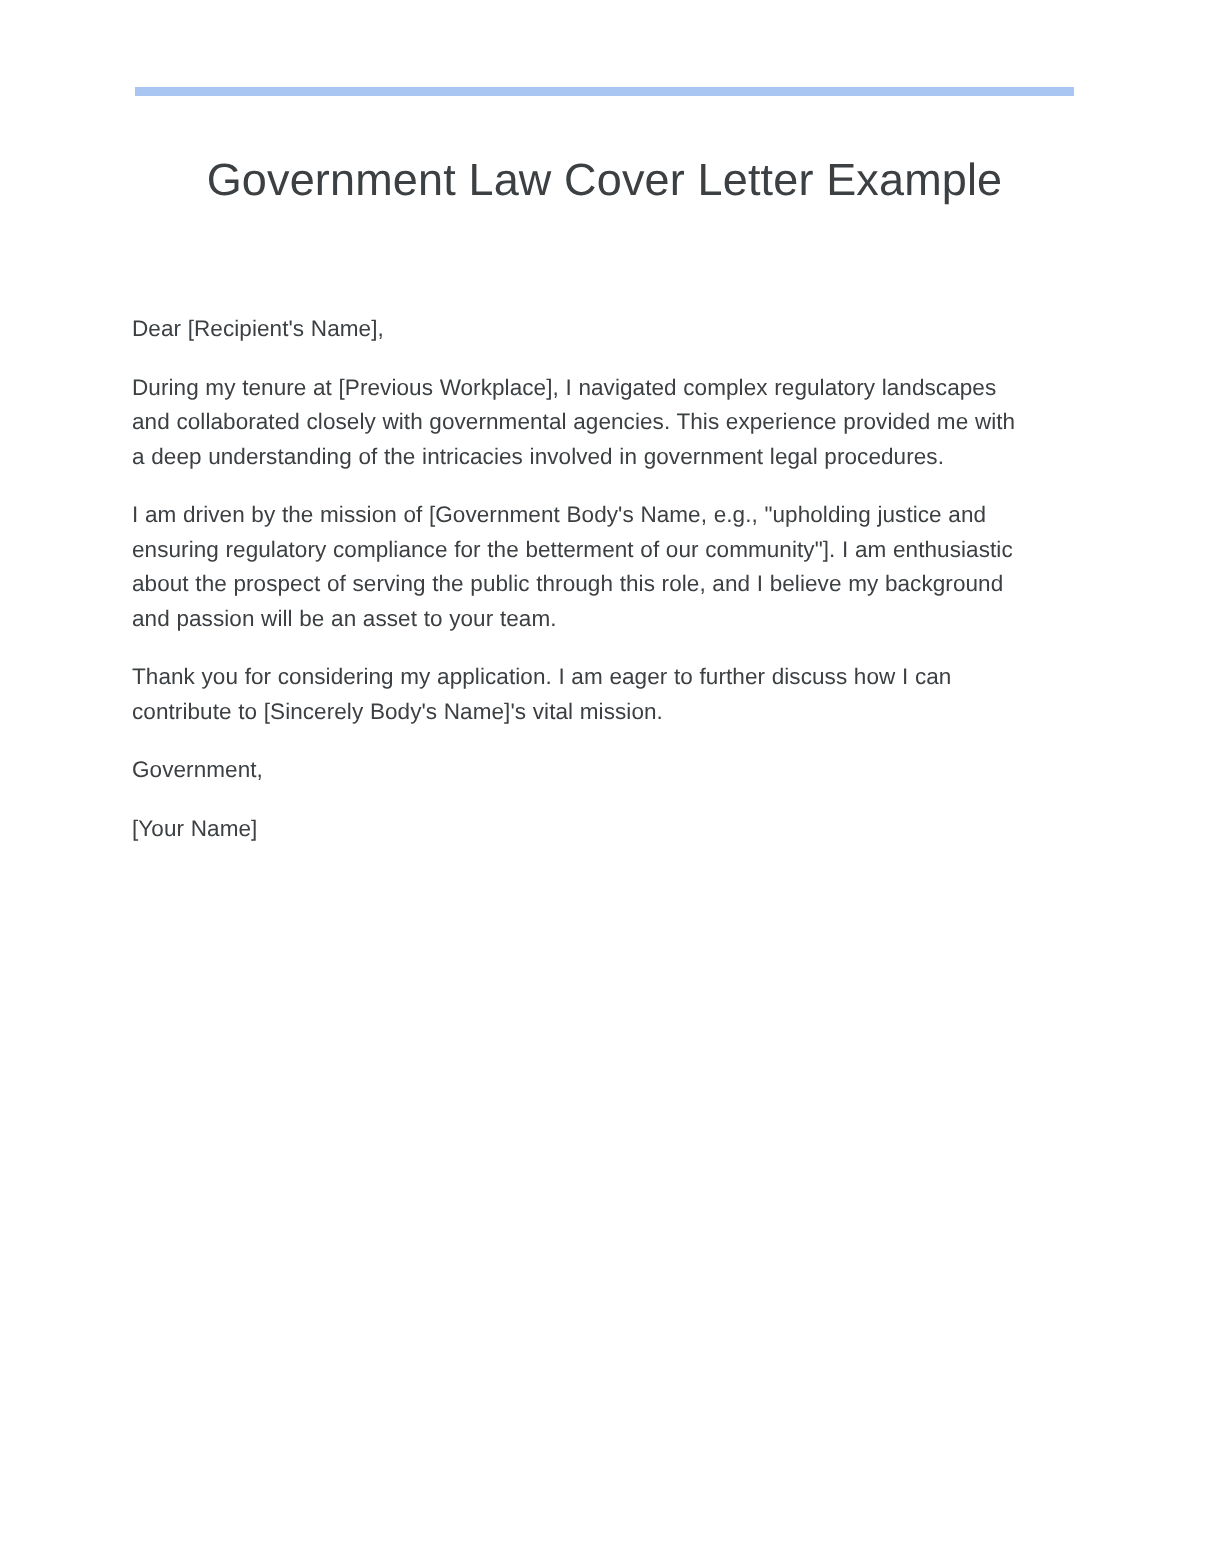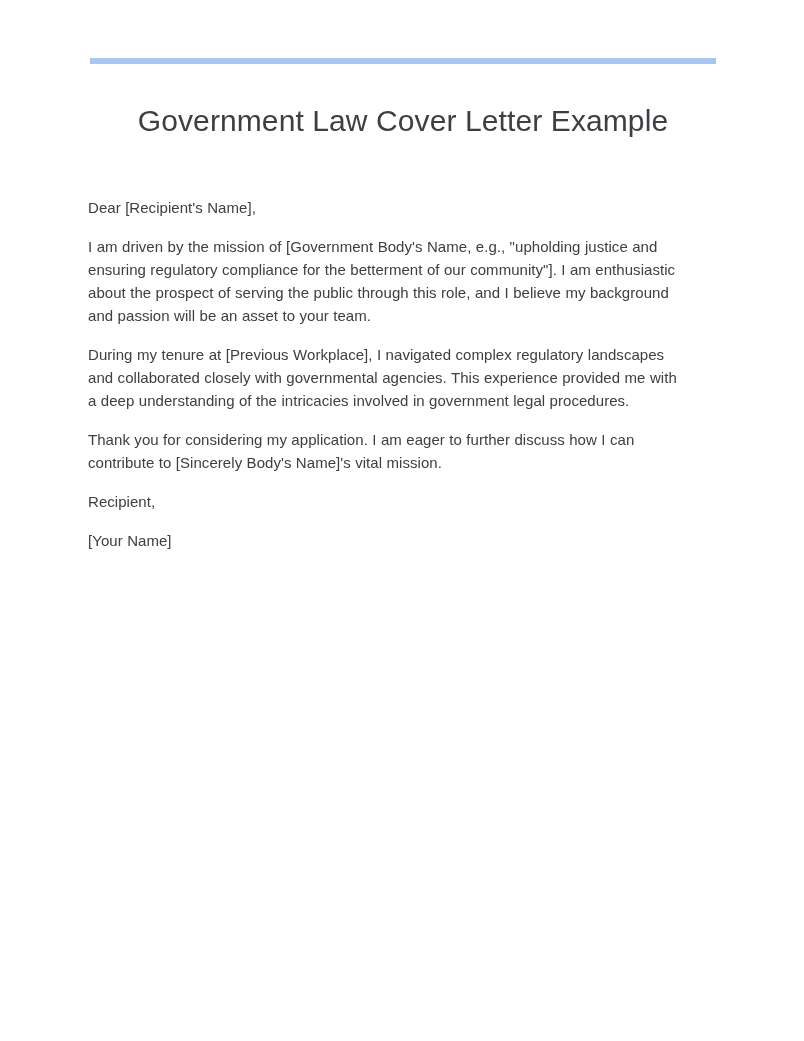--- a/index.html
+++ b/index.html
@@ -42,21 +42,21 @@
     font-weight: 400;
     line-height: 1.3;
     color: #3c4043;
     letter-spacing: 0.1px;
     margin: 0;
   }
 
   .letter-body {
     position: absolute;
     left: 88px;
-    top: 196px;
+    top: 208px;
     width: 594px;
   }
 
   .letter-body p {
     margin: 0 0 16px 0;
     font-size: 15px;
     line-height: 23px;
     color: #3c4043;
     letter-spacing: 0.05px;
     word-spacing: 0.2px;
@@ -70,20 +70,20 @@
 <body>
 
 <div class="page">
 
   <div class="accent-bar"></div>
 
   <h1 class="doc-title">Government Law Cover Letter Example</h1>
 
   <div class="letter-body">
     <p>Dear [Recipient's Name],</p>
+    <p>During my tenure at [Previous Workplace], I navigated complex regulatory landscapes and collaborated closely with governmental agencies. This experience provided me with a deep understanding of the intricacies involved in government legal procedures.</p>
     <p>I am driven by the mission of [Government Body's Name, e.g., "upholding justice and ensuring regulatory compliance for the betterment of our community"]. I am enthusiastic about the prospect of serving the public through this role, and I believe my background and passion will be an asset to your team.</p>
-    <p>During my tenure at [Previous Workplace], I navigated complex regulatory landscapes and collaborated closely with governmental agencies. This experience provided me with a deep understanding of the intricacies involved in government legal procedures.</p>
     <p>Thank you for considering my application. I am eager to further discuss how I can contribute to [Sincerely Body's Name]'s vital mission.</p>
-    <p>Recipient,</p>
+    <p>Government,</p>
     <p>[Your Name]</p>
   </div>
 
 </div>
 
 </body></html>

